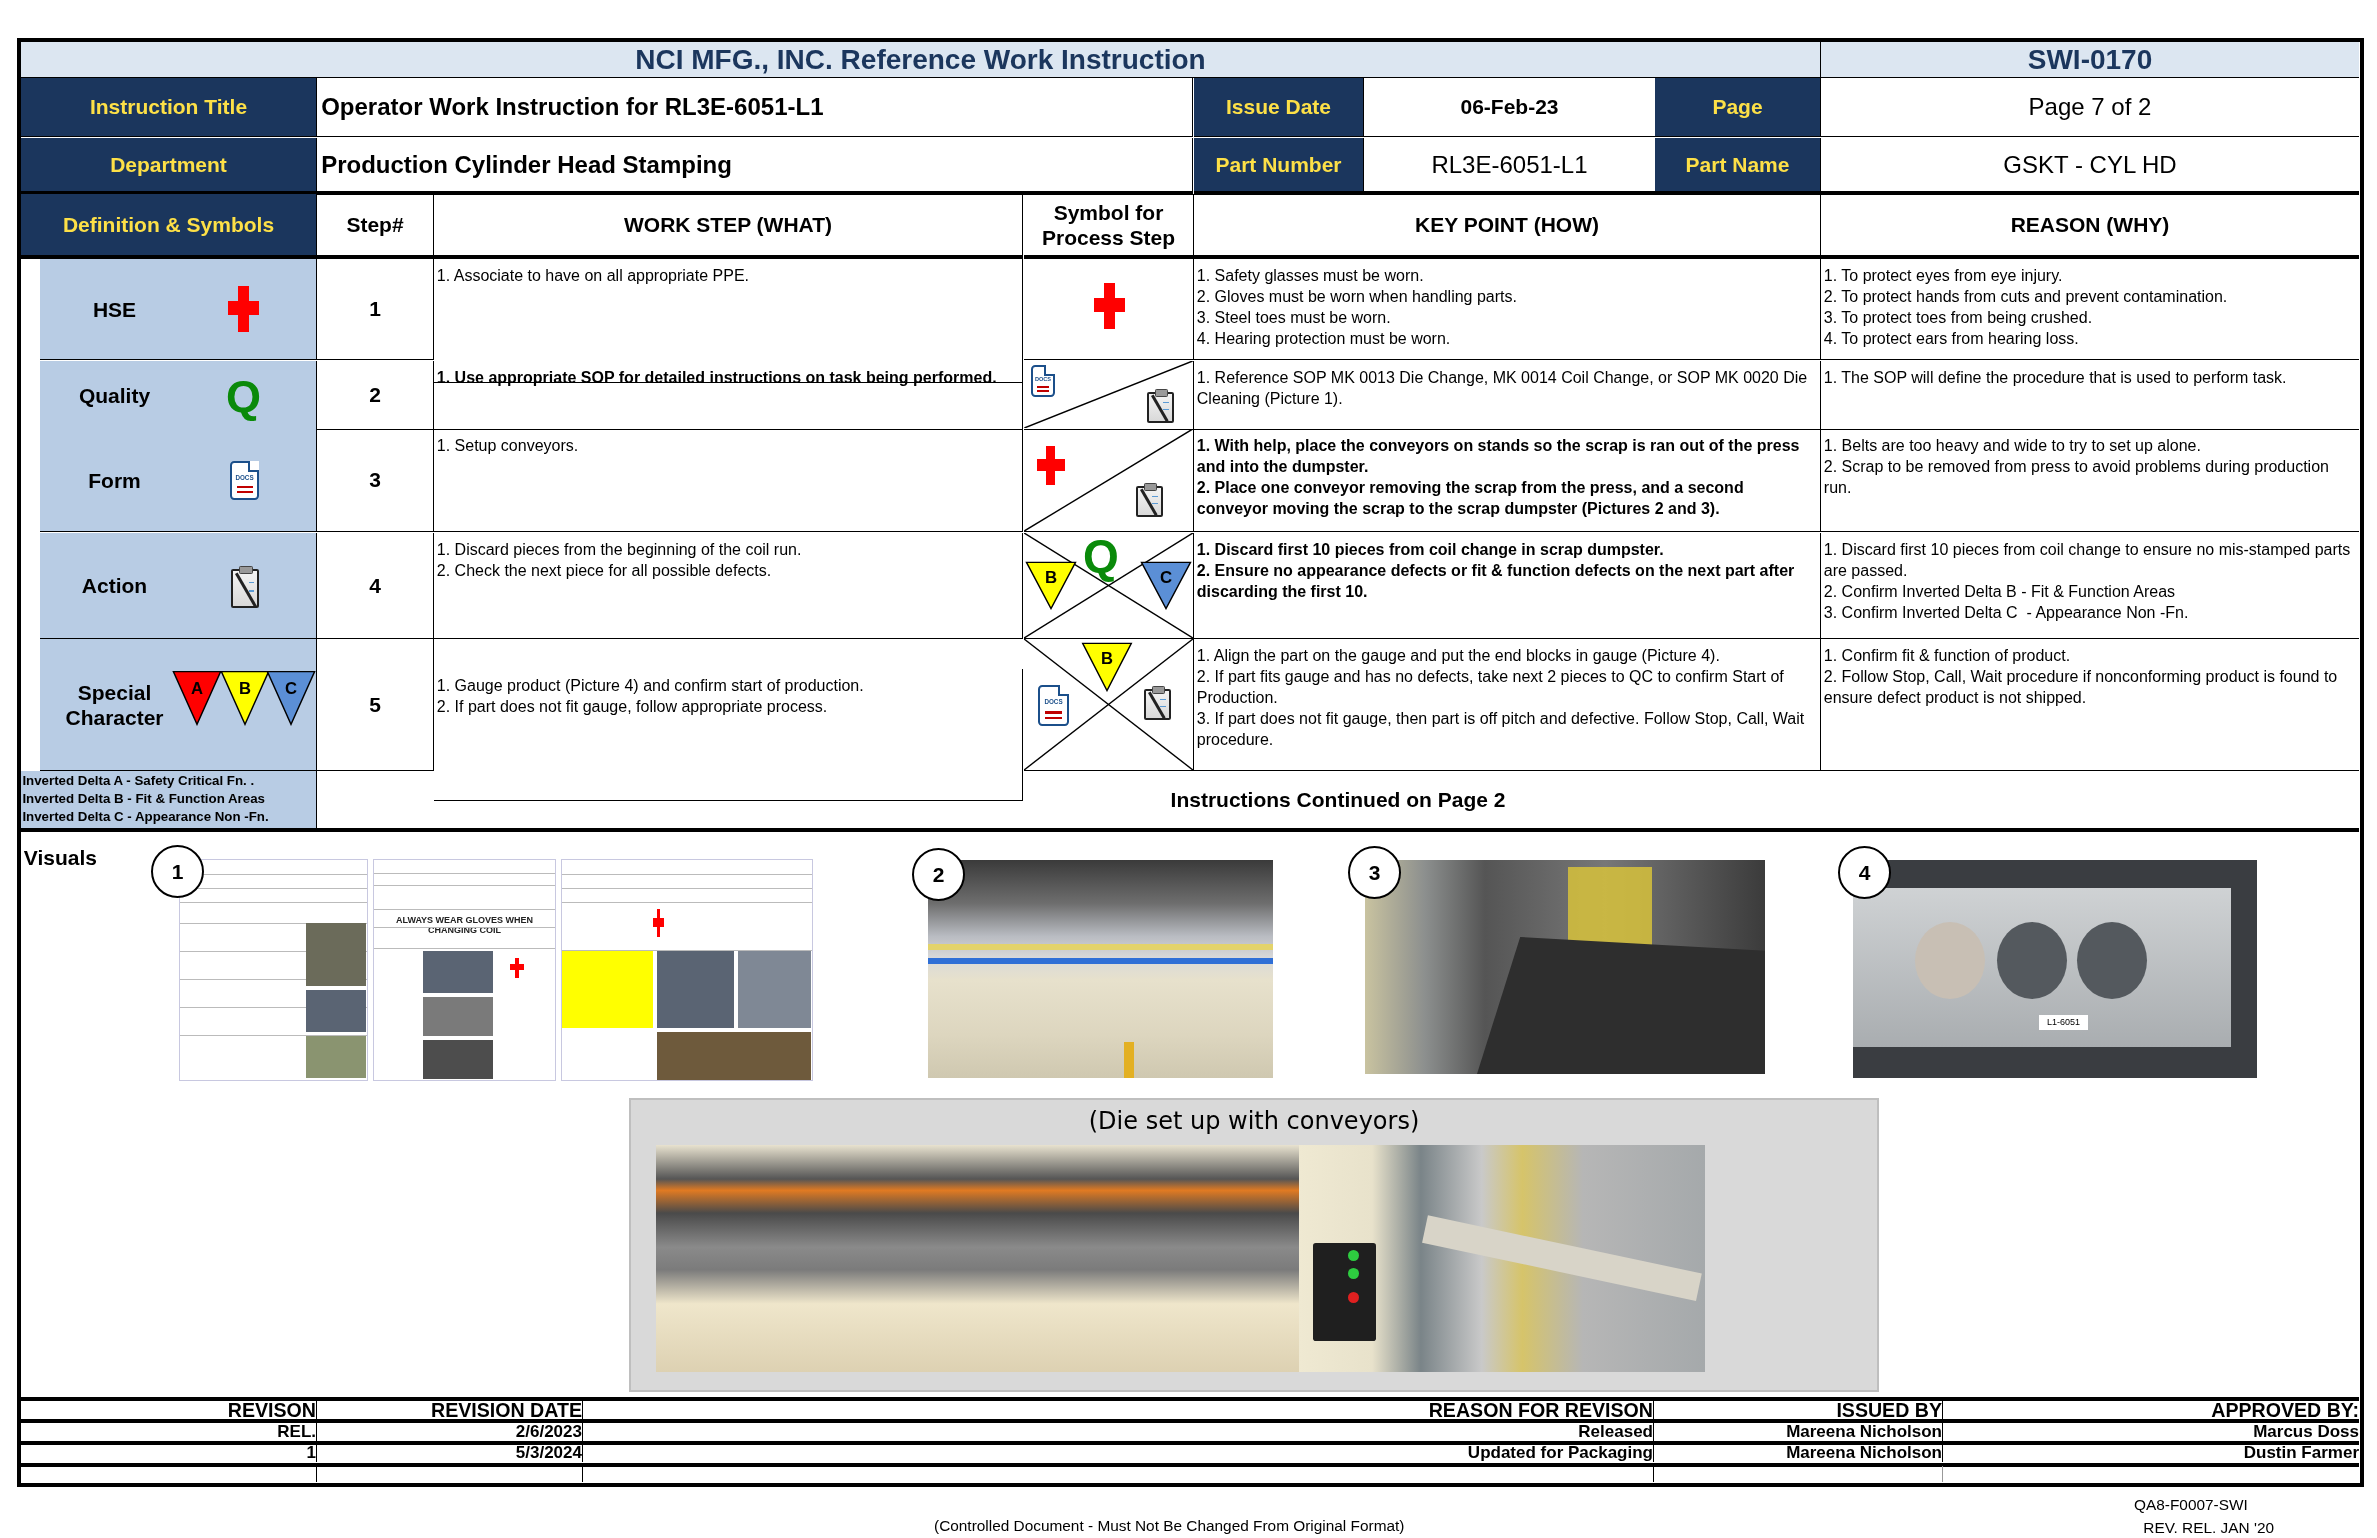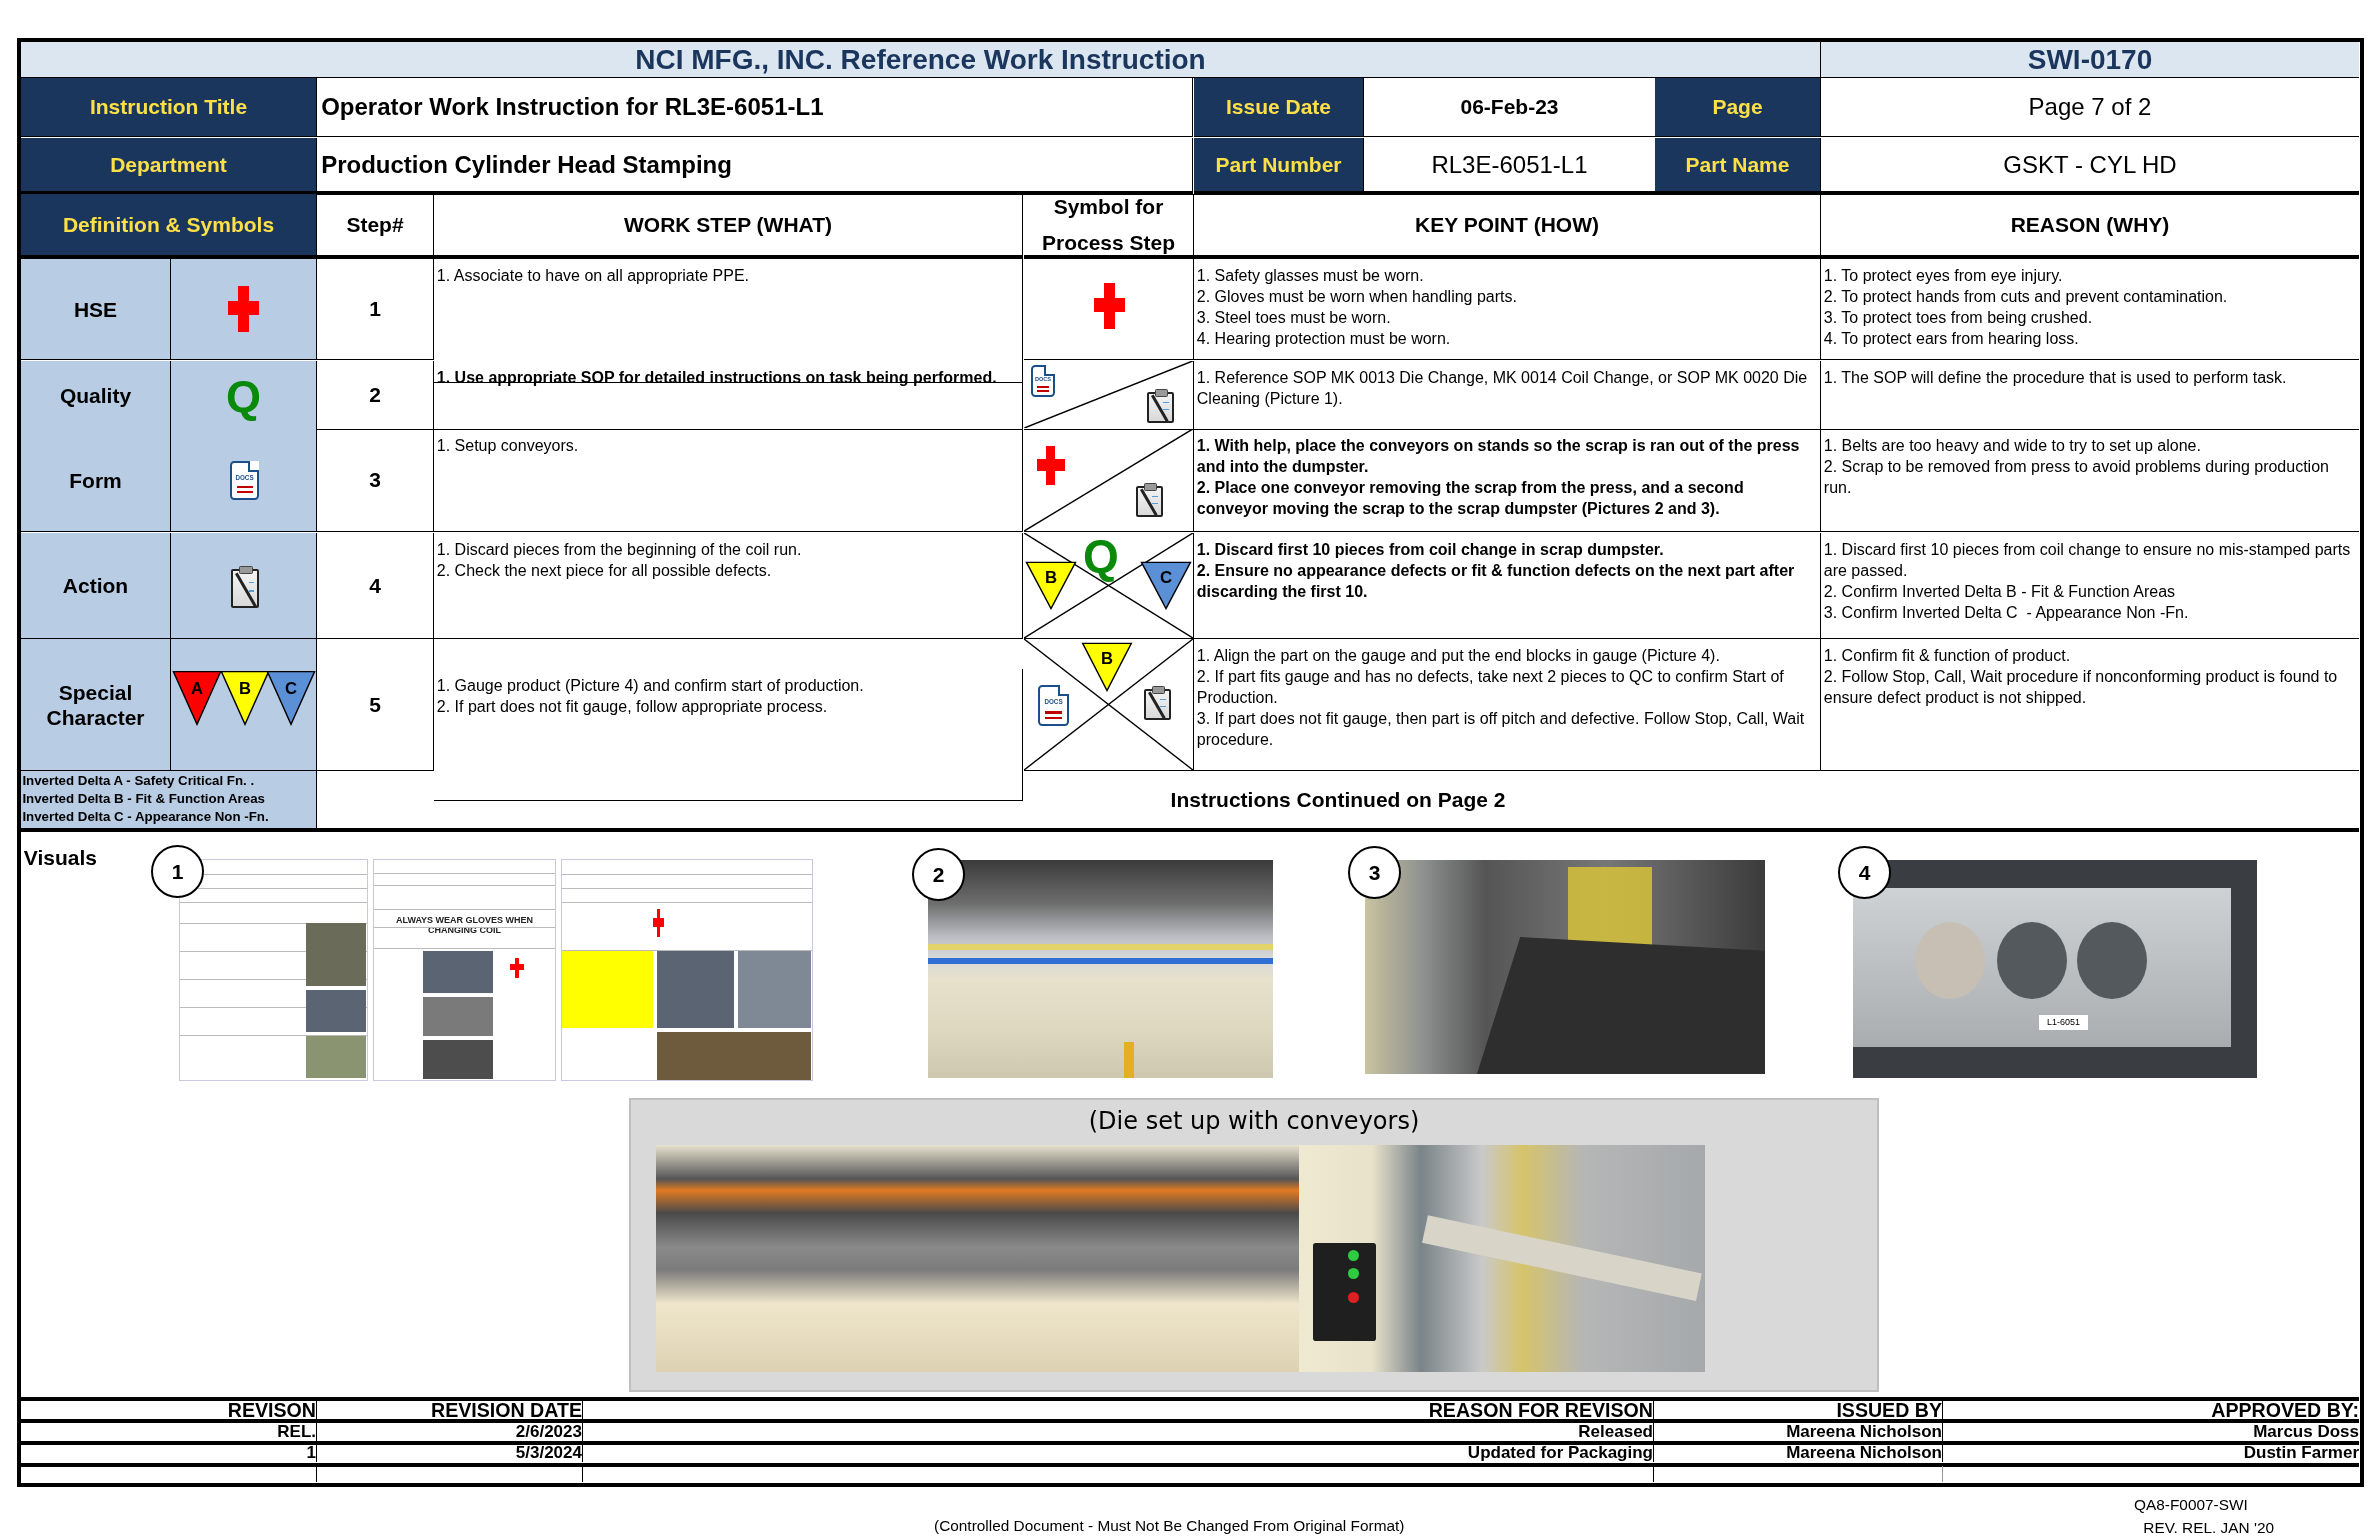--- a/index.html
+++ b/index.html
@@ -13,21 +13,21 @@
   .navy { background: #1b365d; color: #fde047; font-weight: bold; font-size: 21px; }
   .lightblue { background: #b8cce4; }
   .headband { background: #dce6f1; color: #1b365d; font-weight: bold; font-size: 28px; }
   .val { font-weight: bold; font-size: 24px; }
   .val-left { justify-content: flex-start; padding-left: 4.2px; }
   .hdr { font-weight: bold; font-size: 21px; }
   .txt { align-items: flex-start; justify-content: flex-start; text-align: left; font-size: 16px; line-height: 21px; padding: 5.6px 2.8px; }
   .txt.b { font-weight: bold; }
   .txt div { white-space: pre-wrap; }
   .stepnum { font-weight: bold; font-size: 21px; }
-  .catlabel { font-weight: bold; font-size: 21px; line-height: 25px; }
+  .catlabel { font-weight: bold; font-size: 21px; line-height: 25px; margin-left: 19px; }
 
   
   .cross { position: absolute; }
   .cross::before, .cross::after { content: ""; position: absolute; background: #ff0000; }
   .q-icon { position: absolute; color: #0a8a0a; font-weight: bold; font-family: "Liberation Sans", sans-serif; }
   .docs-icon { position: absolute; border: 2.1px solid #1b4f8a; border-radius: 4.2px; background: #fff; }
   .docs-icon .fold { position: absolute; right: -2.1px; top: -2.1px; width: 11.2px; height: 11.2px; background: #fff; border-left: 2.1px solid #1b4f8a; border-bottom: 2.1px solid #1b4f8a; }
   .docs-icon .lbl { position: absolute; left: 0; right: 0; top: 30%; text-align: center; font-size: 7.7px; font-weight: bold; color: #1b4f8a; }
   .docs-icon .ln { position: absolute; left: 18%; right: 18%; height: 2.1px; background: #c00000; }
   .clip-icon { position: absolute; background: linear-gradient(#f4f4f4, #d9d9d9); border: 2.1px solid #222; border-radius: 2.1px; }
@@ -115,21 +115,21 @@
 
   <div class="cell navy thick-b" style="left:0;top:152px;width:296px;height:65px;">
       <span>Definition &amp; Symbols</span>
     </div>
   <div class="cell hdr thick-b" style="left:296px;top:152px;width:117px;height:65px;">
       <span>Step#</span>
     </div>
   <div class="cell hdr thick-b" style="left:413px;top:152px;width:589px;height:65px;">
       <span>WORK STEP (WHAT)</span>
     </div>
-  <div class="cell hdr thick-b" style="left:1003px;top:152px;width:170px;height:65px;line-height:36px;padding:0 14px;">
+  <div class="cell hdr thick-b" style="left:1003px;top:152px;width:170px;height:65px;line-height:25px;padding:0 14px;">
       <span>Symbol for Process Step</span>
     </div>
   <div class="cell hdr thick-b" style="left:1173px;top:152px;width:627px;height:65px;">
       <span>KEY POINT (HOW)</span>
     </div>
   <div class="cell hdr thick-b" style="left:1800px;top:152px;width:538px;height:65px;border-right:none;">
       <span>REASON (WHY)</span>
     </div>
 
   <div class="cell lightblue catlabel" style="left:0;top:217px;width:150px;height:101px;">

